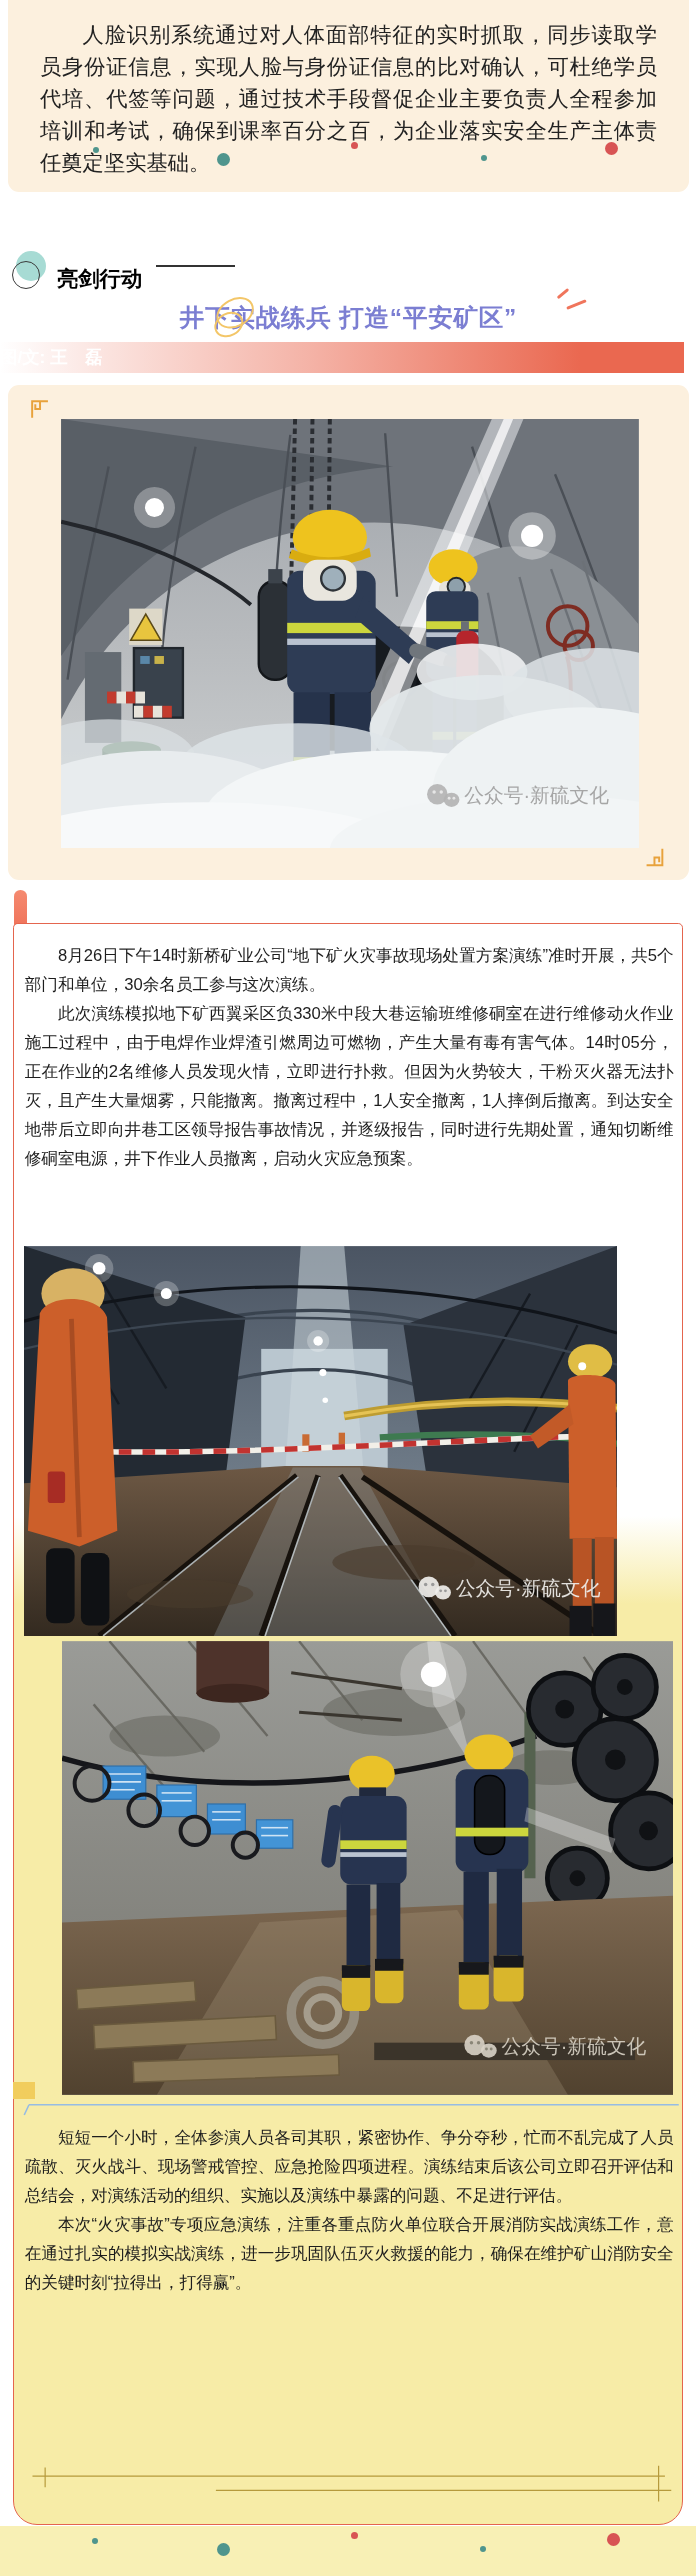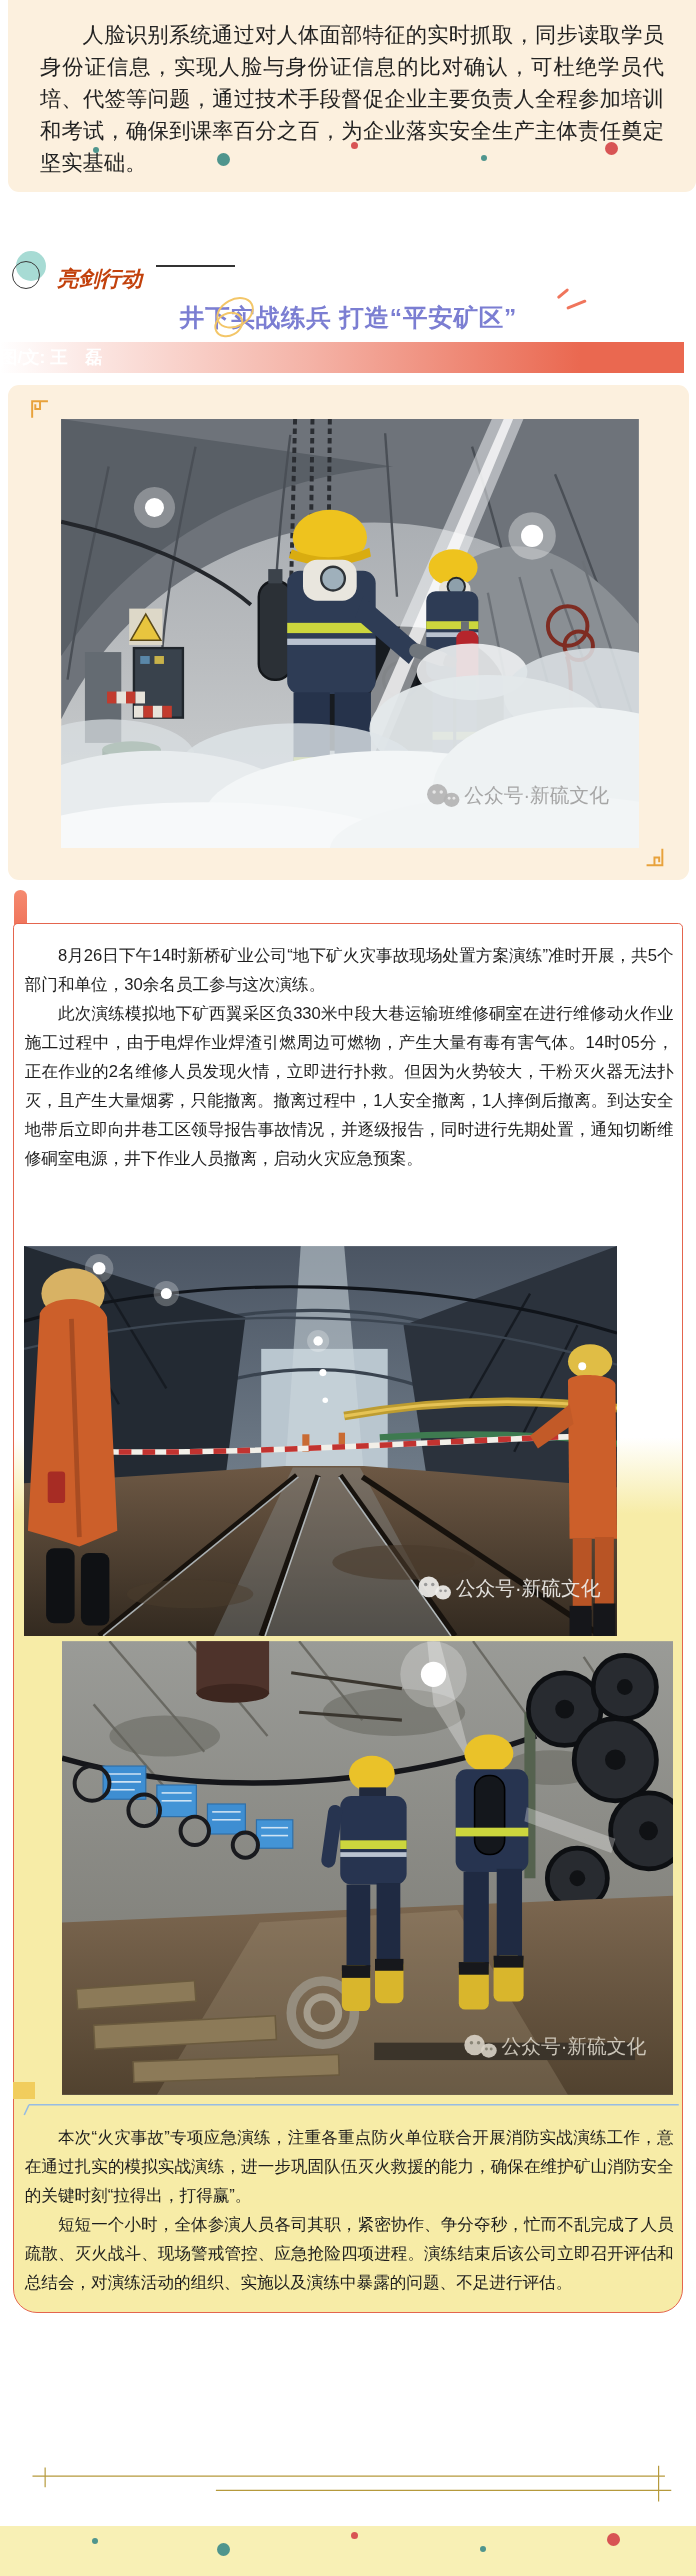--- a/index.html
+++ b/index.html
@@ -1,35 +1,35 @@
 <!DOCTYPE html>
 <html style="--intro-bg: #fcf0de; --photo-card-bg: #fcf0de; --article-yellow-bg: #f7eca7; --bottom-band-bg: #f8f0b5; --accent-red: #e4654e; --tab-red: #f0755c; --banner-red: #ea6850; --title-purple: #7b7ed2; --header-circle-teal: #a7dbd4; --dot-teal: #4f958d; --dot-red: #d85454; --orange-decor: #e8a23c; --loop-yellow: #f3c668; --blue-rule: #96bce4; --olive-rule: #b69a3c; --text-dark: #1d1d1d;font-size:12.6px"><head>
 <meta charset="utf-8">
 <style>
   html,body{margin:0;padding:0;background:#ffffff;}
   body{font-family:"Liberation Sans","DejaVu Sans",sans-serif;}
   #page{position:relative;width:697px;height:2576px;background:#fff;overflow:hidden;}
 
   
   .intro-band{position:absolute;left:8px;top:0;width:681px;height:192px;
-    background:var(--intro-bg,#fcf0de);border-radius:0 0 11px 11px;padding-left:7px;}
+    background:var(--intro-bg,#fcf0de);border-radius:0 0 11px 11px;}
   .intro-text{position:absolute;left:32px;right:32px;top:19px;margin:0;
     font-size:21.3px;line-height:32px;color:#222;text-align:justify;text-indent:2em;}
 
   .dot{position:absolute;border-radius:50%;}
   .dot.teal{background:var(--dot-teal,#4f958d);}
   .dot.red{background:var(--dot-red,#d85454);}
   .d8{width:6.3px;height:6.3px;} .d9{width:7.1px;height:7.1px;} .d17{width:13.4px;height:13.4px;}
 
   
   .hdr-circle{position:absolute;left:16px;top:251px;width:30px;height:30px;border-radius:50%;
     background:var(--header-circle-teal,#a7dbd4);}
   .hdr-ring{position:absolute;left:12px;top:261px;width:26px;height:26px;border-radius:50%;
     border:1.6px solid #3a3a3a;background:transparent;}
-  .hdr-label{position:absolute;left:57px;top:264px;font-size:21.3px;font-weight:bold;color:#c2410c;font-style:italic;}
+  .hdr-label{position:absolute;left:57px;top:264px;font-size:21.3px;font-weight:bold;color:#000000;}
   .hdr-line{position:absolute;left:156px;top:265px;width:79px;height:2.4px;background:#333;}
 
   
   .title-row{position:absolute;left:0;top:301px;width:697px;text-align:center;}
   .title-text{font-size:24.5px;font-weight:bold;color:var(--title-purple,#7b7ed2);letter-spacing:0.8px;}
   .title-loop{position:absolute;left:210px;top:292px;color:var(--loop-yellow,#f3c668);}
   .dash{position:absolute;height:3.2px;border-radius:1.6px;background:var(--tab-red,#f0755c);}
   .dash1{left:556px;top:292px;width:14.2px;transform:rotate(-40deg);}
   .dash2{left:566px;top:303px;width:21.3px;transform:rotate(-22deg);}
 
@@ -43,21 +43,21 @@
   .photo-card{position:absolute;left:8px;top:385px;width:681px;height:495px;
     background:var(--photo-card-bg,#fcf0de);border-radius:11px;}
   .bracket{position:absolute;color:var(--orange-decor,#e8a23c);}
   .bracket.tl{left:20.5px;top:12.6px;}
   .bracket.br{left:637px;top:463px;transform:rotate(180deg);}
   .photo1{position:absolute;left:53px;top:34px;}
 
   
   .red-tab{position:absolute;left:14.2px;top:890px;width:12.6px;height:35px;border-radius:6.3px 6.3px 0 0;
     background:linear-gradient(180deg,#f58a70,var(--tab-red,#f0755c));}
-  .article-card{position:absolute;left:13.4px;top:923px;width:670px;height:1390px;box-sizing:border-box;
+  .article-card{position:absolute;left:13.4px;top:923px;width:670px;height:1602px;box-sizing:border-box;
     border:1.6px solid var(--accent-red,#e4654e);border-radius:4.7px 4.7px 24px 24px;
     background:linear-gradient(180deg,#ffffff 0%,#ffffff 37%,var(--article-yellow-bg,#f7eca7) 42.5%,var(--article-yellow-bg,#f7eca7) 100%);}
   .text-block{position:absolute;left:10.3px;right:8.7px;}
   .tb1{top:17.4px;} .tb2{top:1199px;}
   .para{margin:0;font-size:16.6px;line-height:29px;color:var(--text-dark,#1d1d1d);
     text-align:justify;text-indent:2em;}
   .photo2{position:absolute;left:9.5px;top:322px;}
   .photo3{position:absolute;left:48px;top:717px;}
   .yellow-chip{position:absolute;left:-1.6px;top:1158px;width:22px;height:17.4px;background:#f1cd5d;}
   .blue-rule{position:absolute;left:7.1px;top:1176px;color:var(--blue-rule,#96bce4);}
@@ -464,22 +464,22 @@
       </g>
     </svg>
 
     <div class="yellow-chip"></div>
 
     <svg class="blue-rule" width="661" height="17.4" viewBox="0 0 836 22">
       <path d="M10,6 H832 M10,6 L4,19" fill="none" stroke="currentColor" stroke-width="2"></path>
     </svg>
 
     <div class="text-block tb2">
+      <p class="para">短短一个小时，全体参演人员各司其职，紧密协作、争分夺秒，忙而不乱完成了人员疏散、灭火战斗、现场警戒管控、应急抢险四项进程。演练结束后该公司立即召开评估和总结会，对演练活动的组织、实施以及演练中暴露的问题、不足进行评估。</p>
       <p class="para">本次“火灾事故”专项应急演练，注重各重点防火单位联合开展消防实战演练工作，意在通过扎实的模拟实战演练，进一步巩固队伍灭火救援的能力，确保在维护矿山消防安全的关键时刻“拉得出，打得赢”。</p>
-      <p class="para">短短一个小时，全体参演人员各司其职，紧密协作、争分夺秒，忙而不乱完成了人员疏散、灭火战斗、现场警戒管控、应急抢险四项进程。演练结束后该公司立即召开评估和总结会，对演练活动的组织、实施以及演练中暴露的问题、不足进行评估。</p>
     </div>
 
     <svg class="olive-decor" width="653" height="38" viewBox="0 0 826 48">
       <path d="M12,14 H812 M28,3 V28 M244,32 H820 M804,1 V46" fill="none" stroke="currentColor" stroke-width="1.5"></path>
     </svg>
   </section>
 
   <section class="bottom-band">
     <span class="dot teal d8" style="left:92px;top:12px;"></span>
     <span class="dot teal d17" style="left:217px;top:16.6px;"></span>

